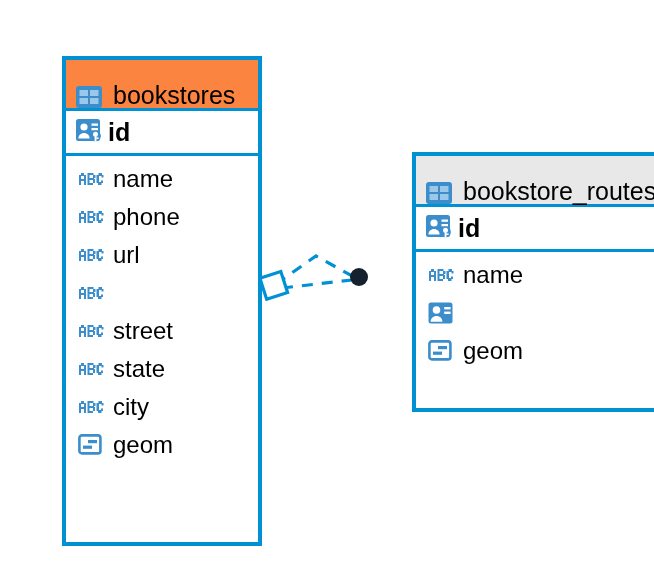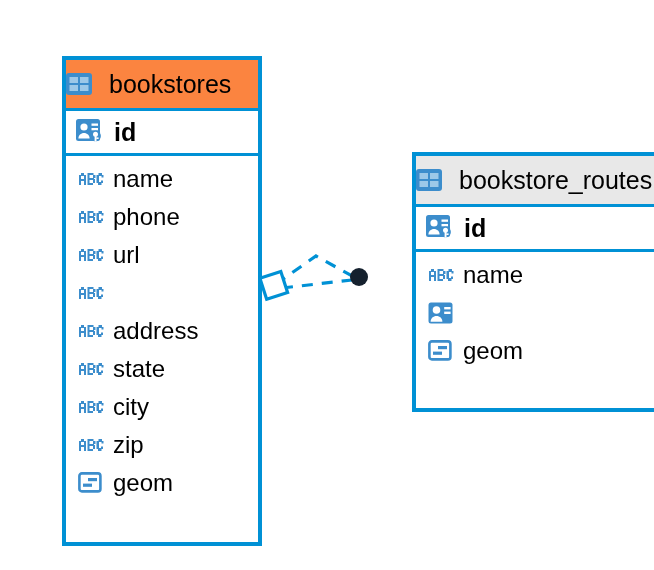--- a/index.html
+++ b/index.html
@@ -23,42 +23,43 @@
   
   .entity {
     position: absolute;
     box-sizing: border-box;
     border: 4px solid #0091D5;
     background: #ffffff;
   }
 
   .entity-header {
     display: flex;
-    align-items: center;
+    align-items: flex-end;
     box-sizing: border-box;
     height: 48px;
-    gap: 17px;
+    padding-left: 10px;
+    gap: 11px;
   }
   .entity-header.orange { background: #FB8440; }
   .entity-header.grey   { background: #E8E8E8; }
 
   .entity-title {
     font-size: 25px;
     color: #000000;
     line-height: 1;
     white-space: nowrap;
   }
 
   .pk-row {
     display: flex;
     align-items: center;
     box-sizing: border-box;
     height: 48px;
     padding-left: 10px;
-    gap: 10px;
+    gap: 4px;
     border-top: 3px solid #0091D5;
     border-bottom: 3px solid #0091D5;
     background: #ffffff;
   }
   .pk-label {
     font-size: 25px;
     font-weight: bold;
     color: #000000;
     line-height: 1;
     white-space: nowrap;
@@ -180,21 +181,21 @@
       </div>
 
       <div class="field-row">
         <span class="icon">
           <svg width="26" height="14" viewBox="0 0 26 14">
             <path fill="#3C8DCC" d="M1 13V3h2V1h3v2h2v10H6V9H3v4H1zm2-6h3V4H3v3z"></path>
             <path fill="#3C8DCC" d="M9.5 13V1h6v2h2v3h-1.5v1H17v4h-2v2H9.5zm2-7h3.5V3h-3.5v3zm0 5h3.5V8h-3.5v3z"></path>
             <path fill="#3C8DCC" d="M18.5 11V3h2V1h3.5v2h1.5v2.5h-2V4h-2.5v6H23V8.5h2V11h-1.5v2H20v-2h-1.5z"></path>
           </svg>
         </span>
-        <span class="field-label">address</span>
+        <span class="field-label">street</span>
       </div>
 
       <div class="field-row">
         <span class="icon">
           <svg width="26" height="14" viewBox="0 0 26 14">
             <path fill="#3C8DCC" d="M1 13V3h2V1h3v2h2v10H6V9H3v4H1zm2-6h3V4H3v3z"></path>
             <path fill="#3C8DCC" d="M9.5 13V1h6v2h2v3h-1.5v1H17v4h-2v2H9.5zm2-7h3.5V3h-3.5v3zm0 5h3.5V8h-3.5v3z"></path>
             <path fill="#3C8DCC" d="M18.5 11V3h2V1h3.5v2h1.5v2.5h-2V4h-2.5v6H23V8.5h2V11h-1.5v2H20v-2h-1.5z"></path>
           </svg>
         </span>
@@ -205,30 +206,20 @@
         <span class="icon">
           <svg width="26" height="14" viewBox="0 0 26 14">
             <path fill="#3C8DCC" d="M1 13V3h2V1h3v2h2v10H6V9H3v4H1zm2-6h3V4H3v3z"></path>
             <path fill="#3C8DCC" d="M9.5 13V1h6v2h2v3h-1.5v1H17v4h-2v2H9.5zm2-7h3.5V3h-3.5v3zm0 5h3.5V8h-3.5v3z"></path>
             <path fill="#3C8DCC" d="M18.5 11V3h2V1h3.5v2h1.5v2.5h-2V4h-2.5v6H23V8.5h2V11h-1.5v2H20v-2h-1.5z"></path>
           </svg>
         </span>
         <span class="field-label">city</span>
       </div>
 
-      <div class="field-row">
-        <span class="icon">
-          <svg width="26" height="14" viewBox="0 0 26 14">
-            <path fill="#3C8DCC" d="M1 13V3h2V1h3v2h2v10H6V9H3v4H1zm2-6h3V4H3v3z"></path>
-            <path fill="#3C8DCC" d="M9.5 13V1h6v2h2v3h-1.5v1H17v4h-2v2H9.5zm2-7h3.5V3h-3.5v3zm0 5h3.5V8h-3.5v3z"></path>
-            <path fill="#3C8DCC" d="M18.5 11V3h2V1h3.5v2h1.5v2.5h-2V4h-2.5v6H23V8.5h2V11h-1.5v2H20v-2h-1.5z"></path>
-          </svg>
-        </span>
-        <span class="field-label">zip</span>
-      </div>
 
 
       <div class="field-row">
         <span class="icon">
           <svg width="26" height="24" viewBox="0 0 26 24">
             <rect x="1.4" y="2.4" width="21" height="18" rx="2.5" fill="none" stroke="#3C8DCC" stroke-width="2.6"></rect>
             <rect x="10" y="7" width="9" height="3.2" fill="#3C8DCC"></rect>
             <rect x="5" y="12.6" width="9" height="3.2" fill="#3C8DCC"></rect>
           </svg>
         </span>

